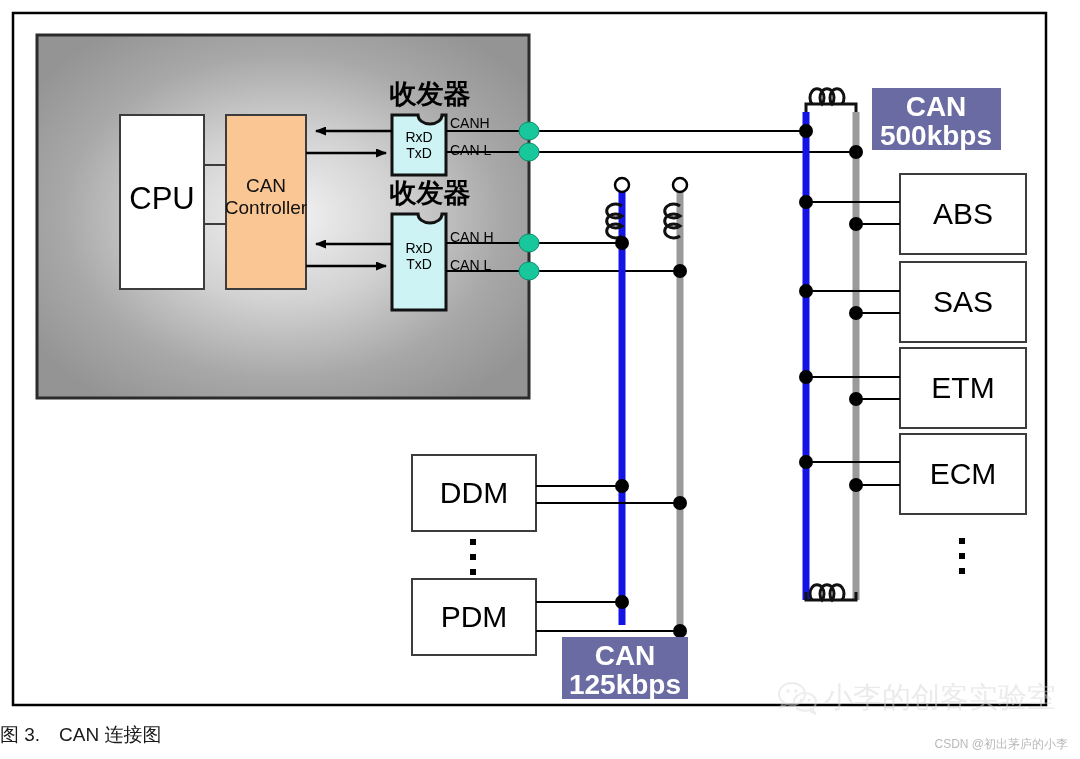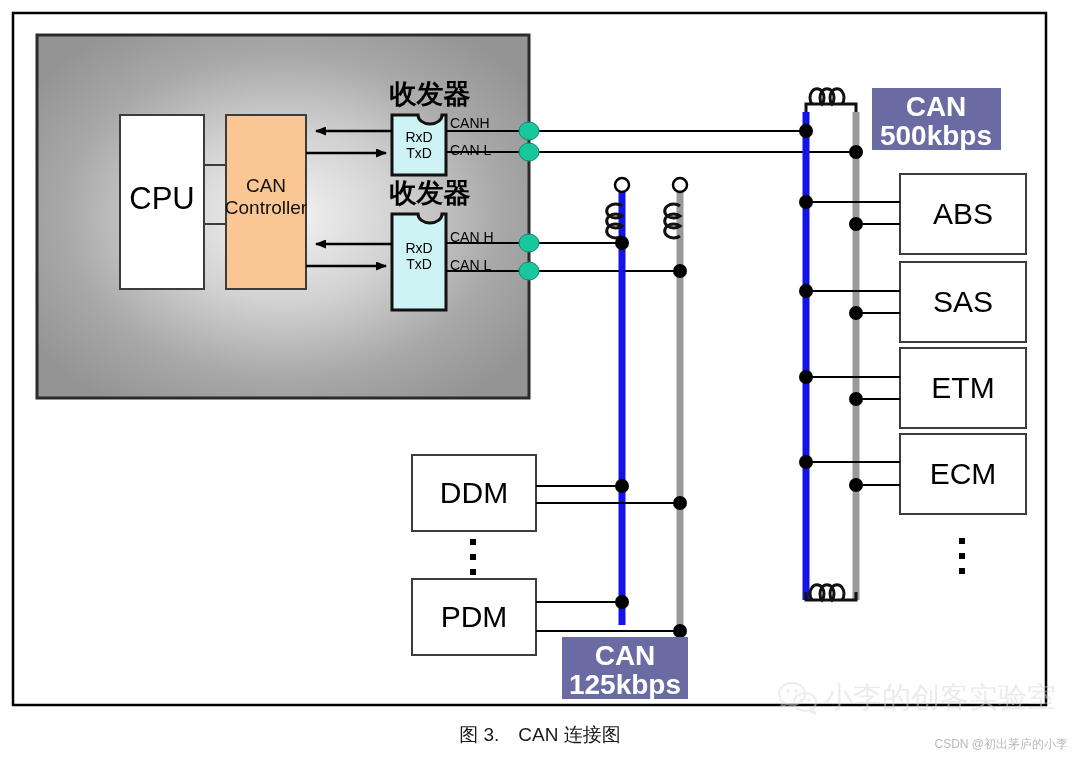--- a/index.html
+++ b/index.html
@@ -33,21 +33,20 @@
   .ctrl-text { font-size: 19px; fill: #111111; }
   .xcvr-text { font-size: 14px; }
   .pin-text { font-size: 14px; }
   .cn-text { font-size: 27px; font-weight: bold; }
   .badge-text { font-size: 28px; font-weight: bold; fill: #ffffff; }
   .caption {
     position: absolute;
     left: 0;
     top: 722px;
     width: 1080px;
-    text-align: center;
     font-size: 19px;
     color: #1a1a1a;
     font-family: "Liberation Sans", "DejaVu Sans", sans-serif;
   }
   .csdn {
     position: absolute;
     right: 12px;
     top: 736px;
     font-size: 12px;
     color: #b9b9b9;

